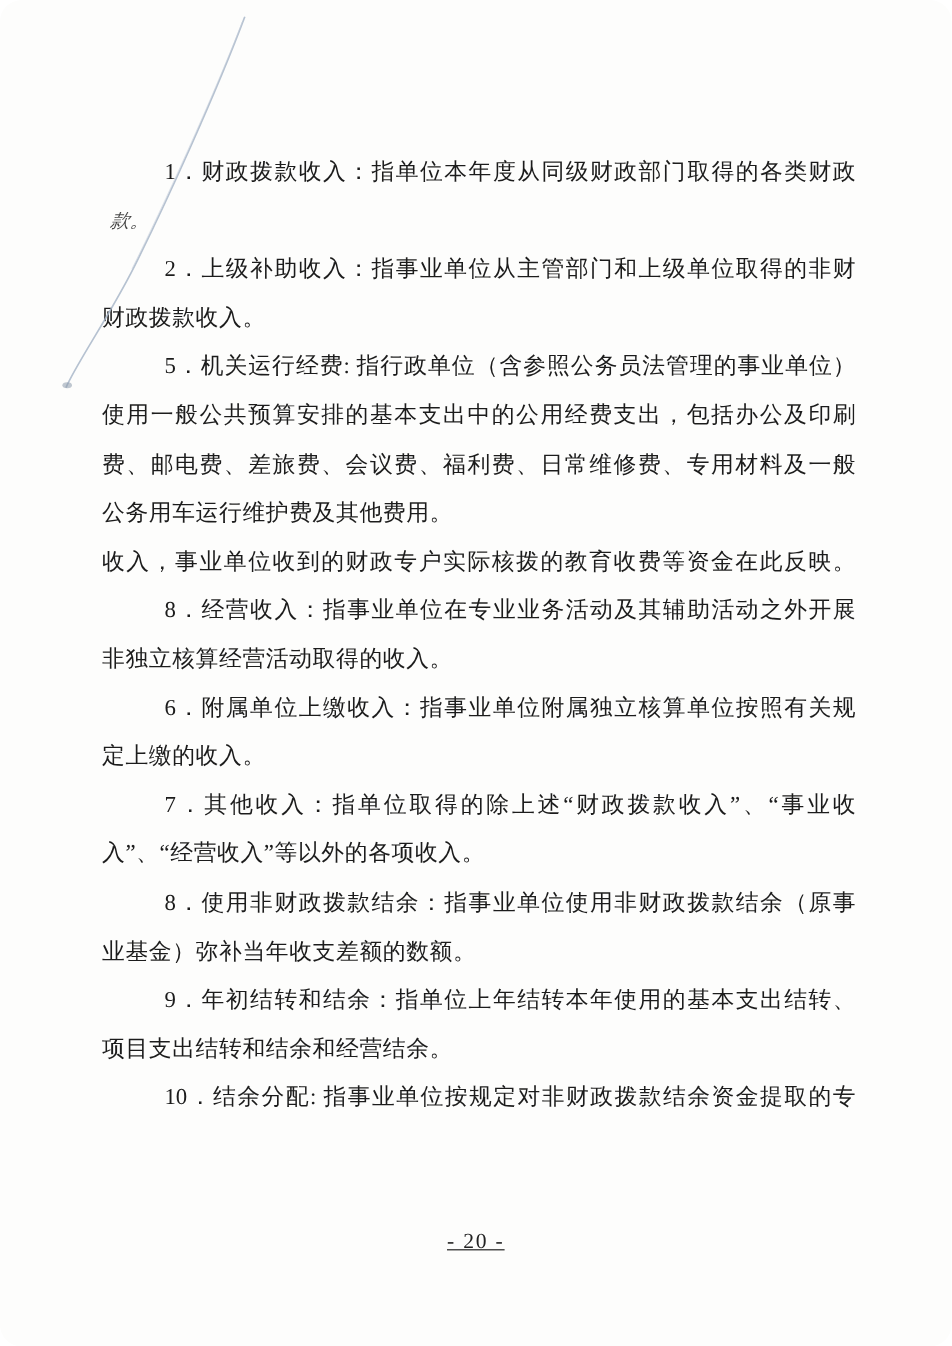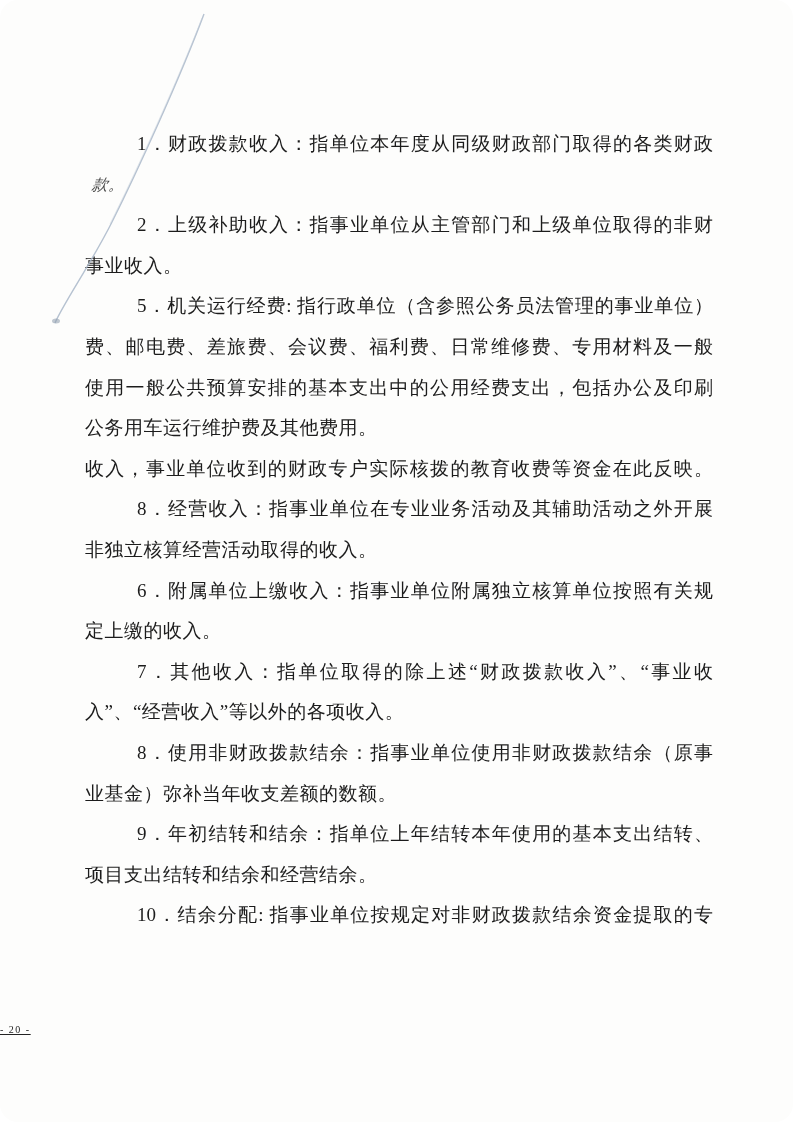--- a/index.html
+++ b/index.html
@@ -42,45 +42,45 @@
     font-style: italic;
     font-size: 16px;
     opacity: 0.82;
     padding-left: 7px;
     transform: skewX(-8deg);
   }
   .footer {
     position: absolute;
     left: 0; top: 1024px;
     width: 793px;
-    text-align: left;
-    font-size: 10px;
+    text-align: center;
+    font-size: 18px;
     letter-spacing: 1.5px;
     color: #222;
     text-decoration: underline;
   }
   .crease-svg {
     position: absolute;
     left: 0; top: 0;
     pointer-events: none;
   }
 </style>
 </head>
 <body>
 
 <div class="page">
 
   <div class="text-block">
     <div class="line full indent">1．财政拨款收入：指单位本年度从同级财政部门取得的各类财政</div>
     <div class="line end distressed">款。</div>
     <div class="line full indent">2．上级补助收入：指事业单位从主管部门和上级单位取得的非财</div>
-    <div class="line end">事业收入。</div>
+    <div class="line end">财政拨款收入。</div>
     <div class="line full indent">5．机关运行经费: 指行政单位（含参照公务员法管理的事业单位）</div>
+    <div class="line full">使用一般公共预算安排的基本支出中的公用经费支出，包括办公及印刷</div>
     <div class="line full">费、邮电费、差旅费、会议费、福利费、日常维修费、专用材料及一般</div>
-    <div class="line full">使用一般公共预算安排的基本支出中的公用经费支出，包括办公及印刷</div>
     <div class="line end">公务用车运行维护费及其他费用。</div>
     <div class="line full">收入，事业单位收到的财政专户实际核拨的教育收费等资金在此反映。</div>
     <div class="line full indent">8．经营收入：指事业单位在专业业务活动及其辅助活动之外开展</div>
     <div class="line end">非独立核算经营活动取得的收入。</div>
     <div class="line full indent">6．附属单位上缴收入：指事业单位附属独立核算单位按照有关规</div>
     <div class="line end">定上缴的收入。</div>
     <div class="line full indent">7．其他收入：指单位取得的除上述“财政拨款收入”、“事业收</div>
     <div class="line end">入”、“经营收入”等以外的各项收入。</div>
     <div class="line full indent">8．使用非财政拨款结余：指事业单位使用非财政拨款结余（原事</div>
     <div class="line end">业基金）弥补当年收支差额的数额。</div>

